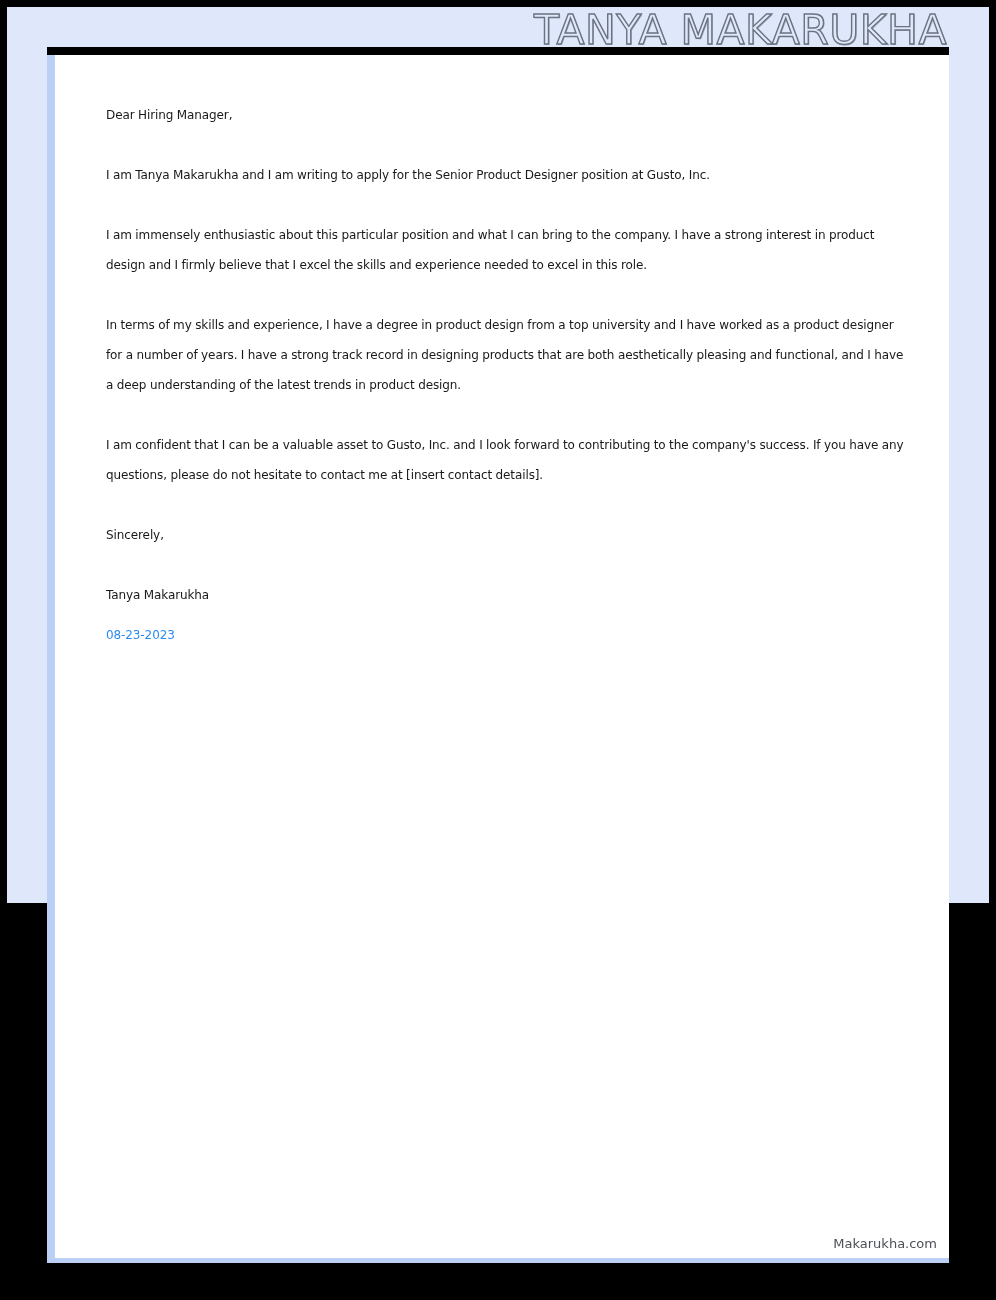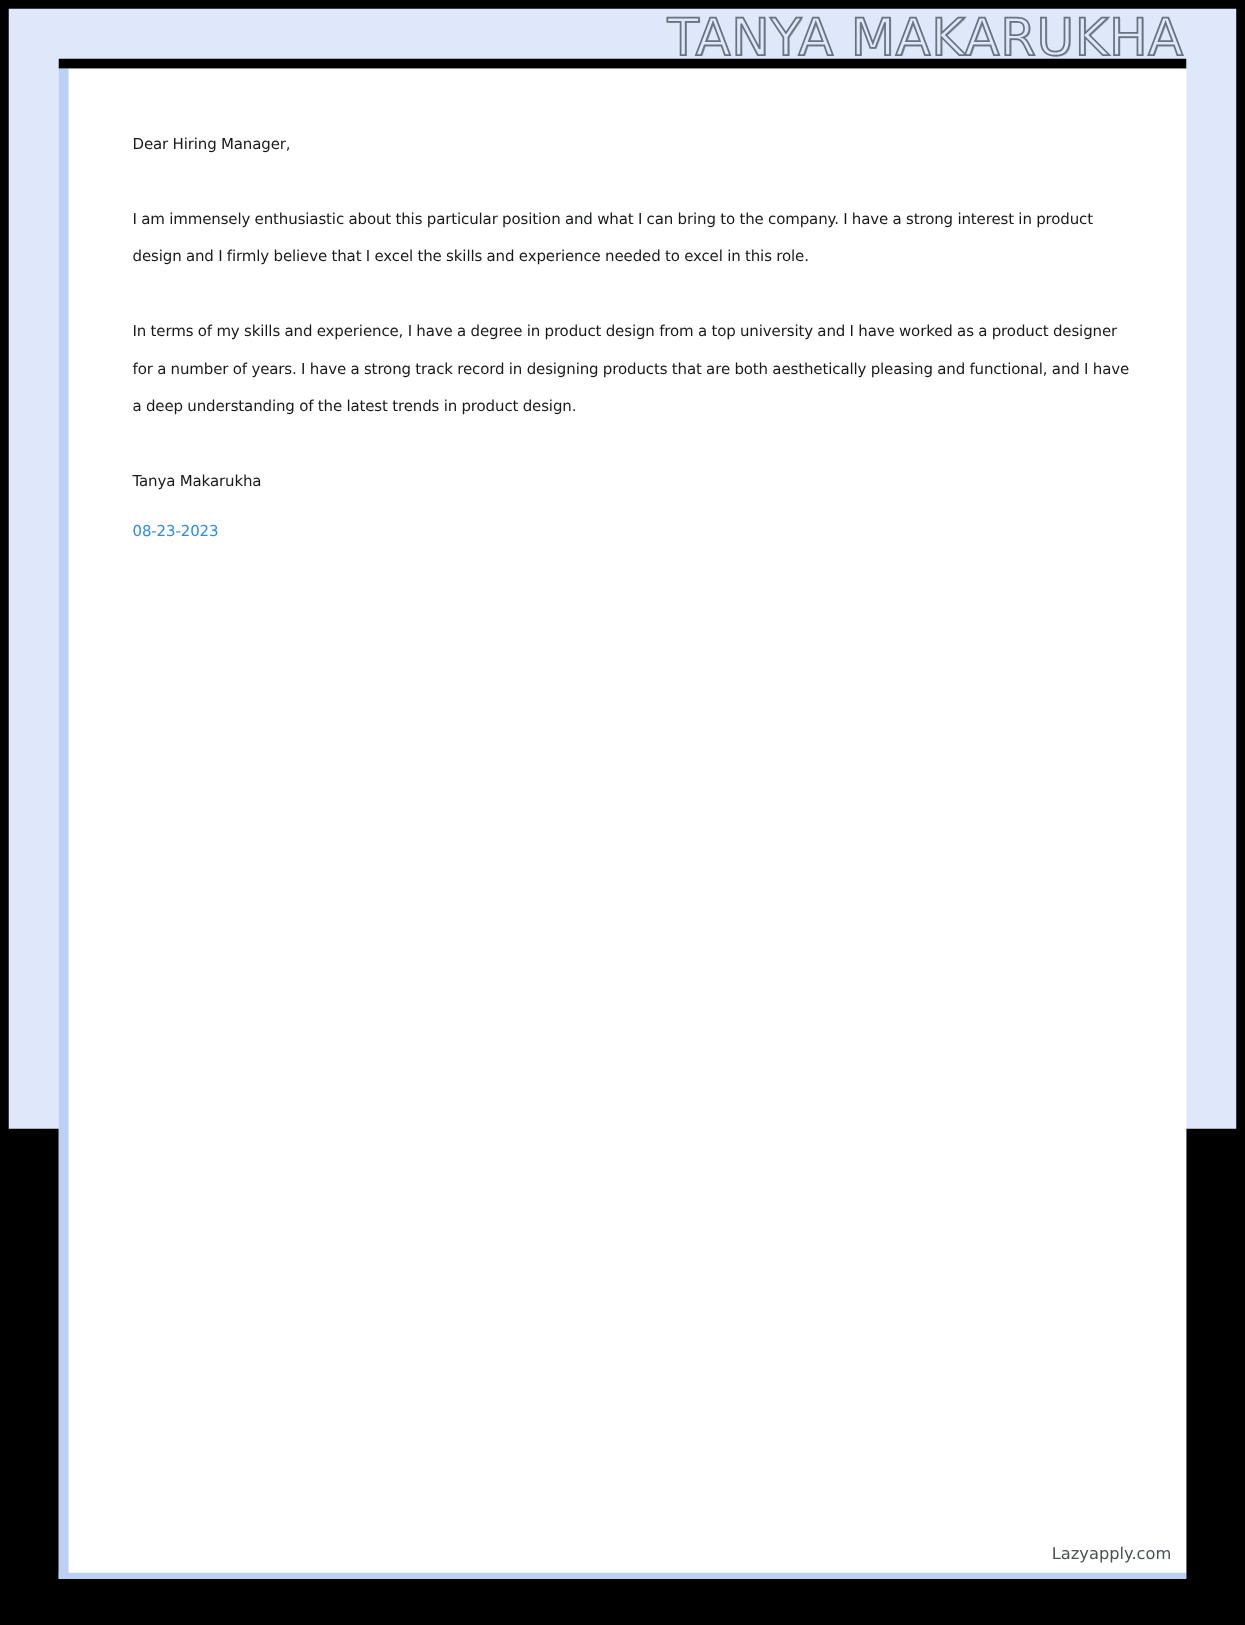--- a/index.html
+++ b/index.html
@@ -143,33 +143,36 @@
 
     <div class="header-rule"></div>
 
     <div class="letter-card">
       <div class="letter-inner">
 
         <div class="letter-body">
 
           <p class="para">Dear Hiring Manager,</p>
 
+          <p class="para">I am Tanya Makarukha and I am writing to apply for the Senior Product Designer position at Gusto, Inc.</p>
 
           <p class="para">I am immensely enthusiastic about this particular position and what I can bring to the company. I have a strong interest in product design and I firmly believe that I excel the skills and experience needed to excel in this role.</p>
 
           <p class="para">In terms of my skills and experience, I have a degree in product design from a top university and I have worked as a product designer for a number of years. I have a strong track record in designing products that are both aesthetically pleasing and functional, and I have a deep understanding of the latest trends in product design.</p>
 
+          <p class="para">I am confident that I can be a valuable asset to Gusto, Inc. and I look forward to contributing to the company's success. If you have any questions, please do not hesitate to contact me at [insert contact details].</p>
 
 
+          <p class="para">Sincerely,</p>
 
           <p class="para signature-name">Tanya Makarukha</p>
 
           <p class="para date">08-23-2023</p>
 
         </div>
 
-        <div class="footer-credit">Lazyapply.com</div>
+        <div class="footer-credit">Makarukha.com</div>
 
       </div>
     </div>
 
   </div>
 </div>
 
 </body></html>

